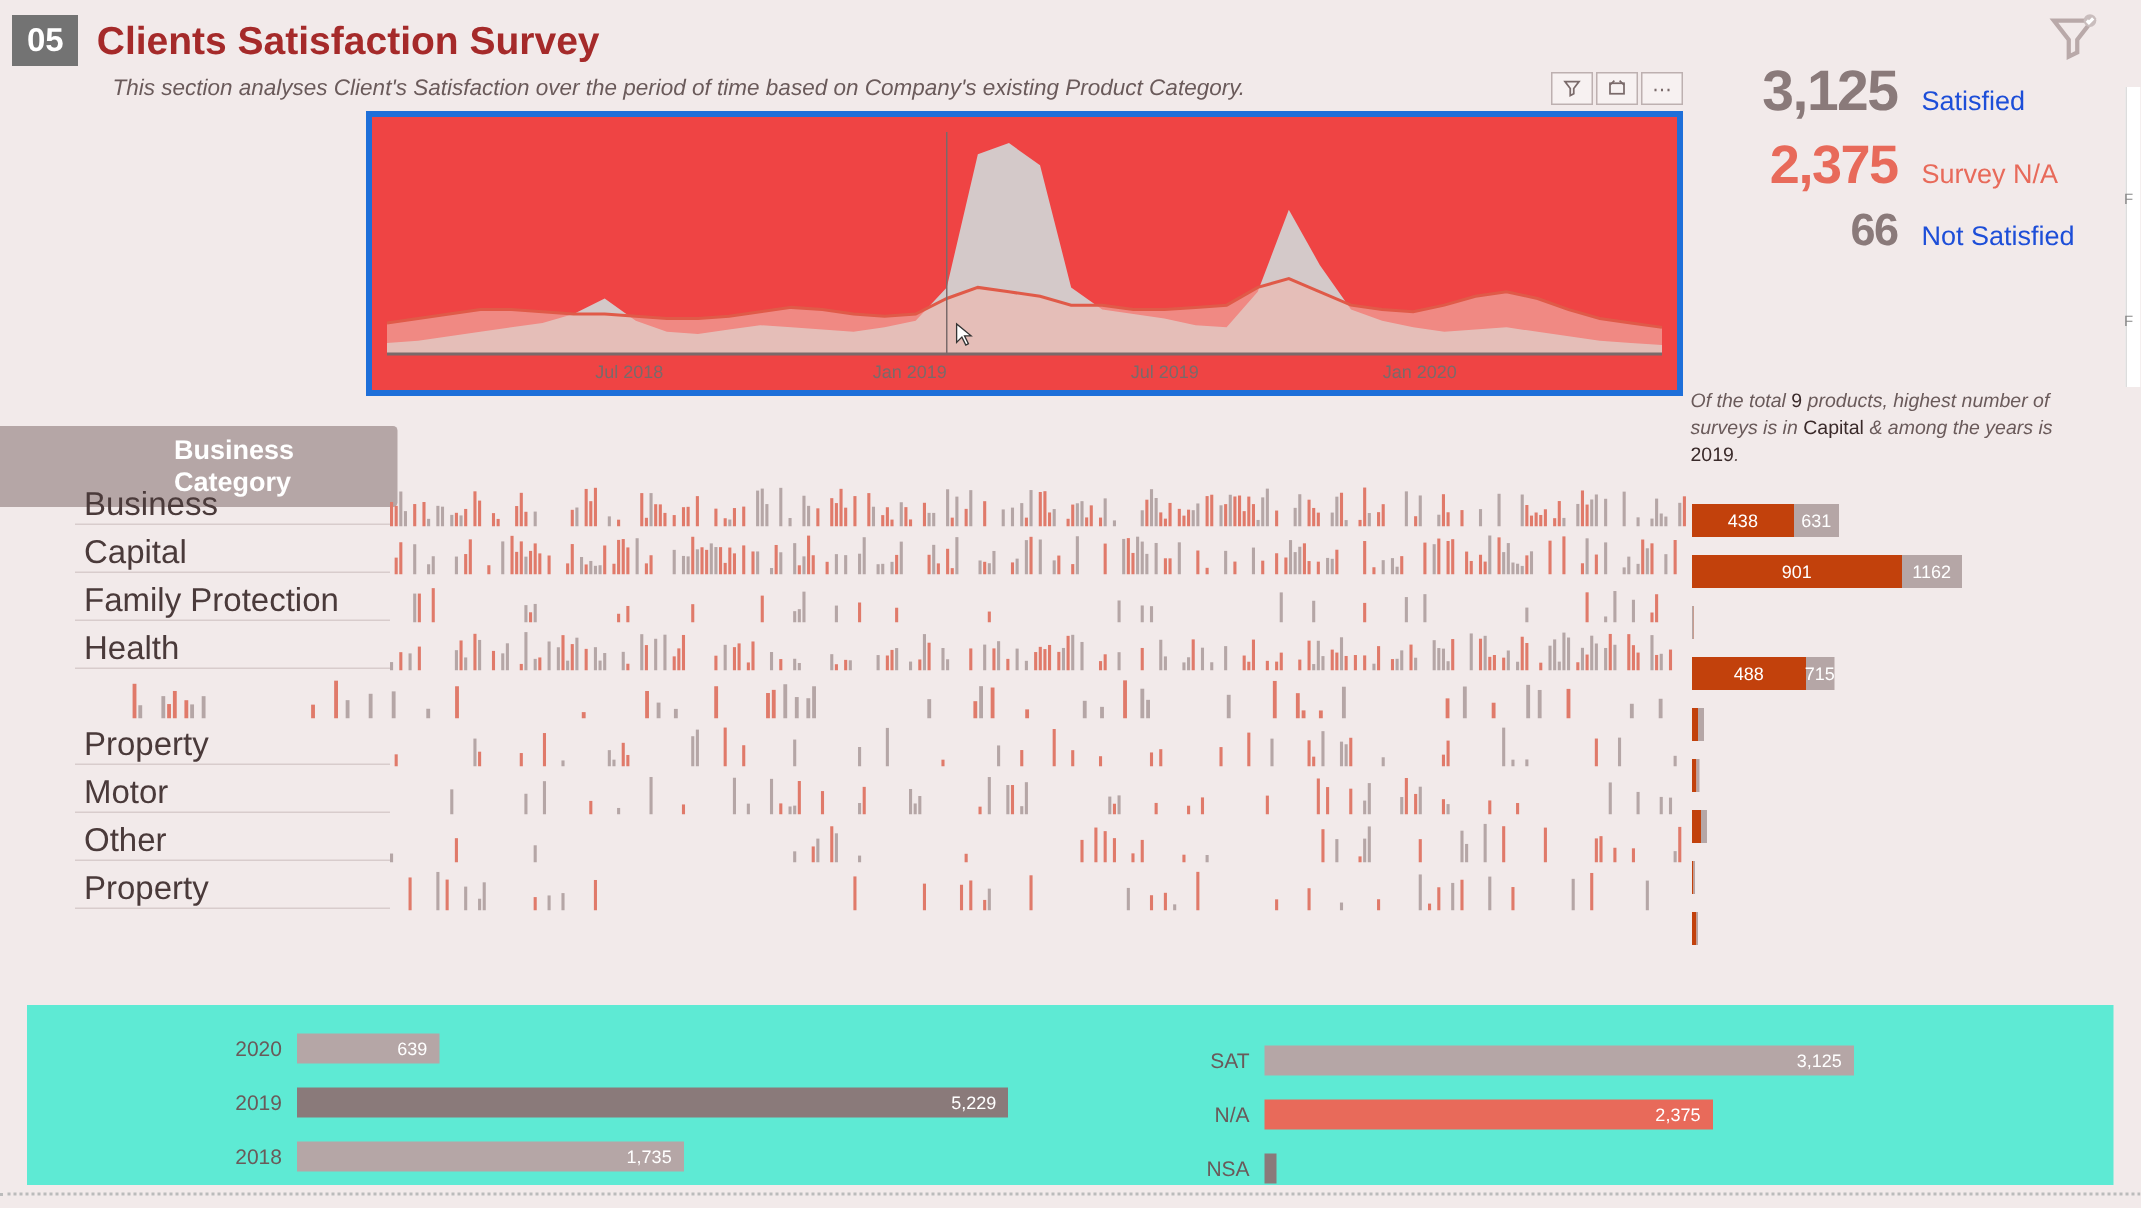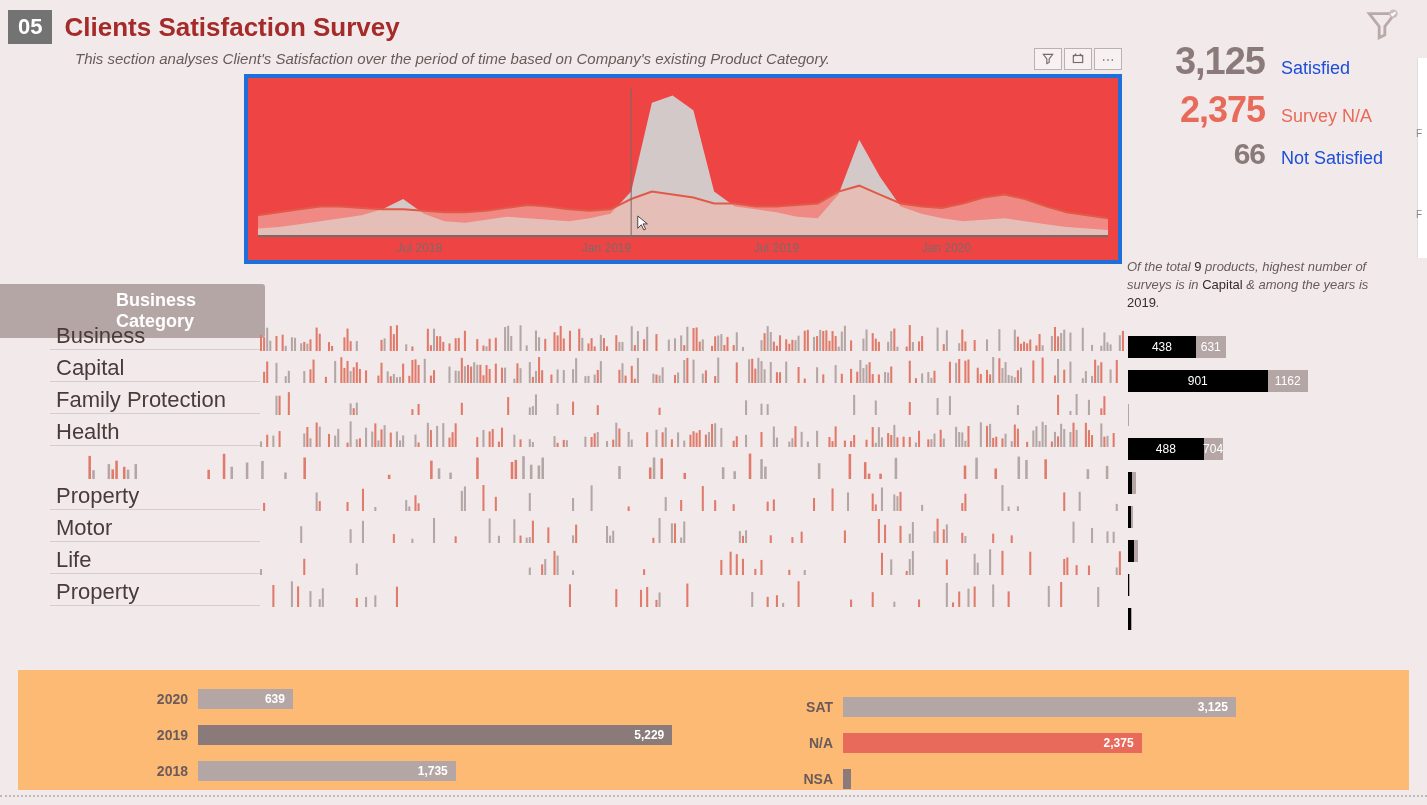--- a/index.html
+++ b/index.html
@@ -126,29 +126,28 @@
     flex:1;
     height:30px;
   }
   .side-bars {
     position:absolute;
     top:330px; left:1128px;
     width:200px;
   }
   .side-bar-row { height:34px; display:flex; align-items:center;}
   .sb-seg { height:22px; font-size:12px; color:#fff; display:flex; align-items:center; justify-content:center;}
-  .sb-red { background:#000000;}
+  .sb-red { background:#c2410c;}
   .sb-gray { background:#b5a6a6;}
   
   .bottom {
     position:absolute;
     top:670px; left:18px; right:18px; height:120px;
-    background:#fdba74;
+    background:#5eead4;
     display:flex;
-    font-weight:bold;
   }
   .year-chart { width:55%; padding:14px 20px 0 120px;}
   .status-chart { width:45%; padding:22px 40px 0 0;}
   .ybar-row, .sbar-row { display:flex; align-items:center; height:30px; margin-bottom:6px;}
   .ybar-row .ylbl, .sbar-row .slbl { width:50px; text-align:right; color:#6a5a5a; font-size:14px; margin-right:10px;}
   .ybar, .sbar { height:20px; display:flex; align-items:center; justify-content:flex-end; padding-right:8px; color:#fff; font-size:12px;}
   .ybar { background:#b5a6a6;}
   .ybar.dark { background:#8a7a7a;}
   .sbar.gray { background:#b5a6a6;}
   .sbar.red { background:#e86a5a;}
@@ -910,21 +909,21 @@
         <rect x="684" y="23.068458504801097" width="2" height="6.931541495198903" fill="#b5a6a6"></rect>
         <rect x="711" y="20.625240054869685" width="2" height="9.374759945130315" fill="#e07a6a"></rect>
         <rect x="729" y="22.340123456790124" width="2" height="7.659876543209876" fill="#e07a6a"></rect>
         <rect x="789" y="8.620867626886145" width="2" height="21.379132373113855" fill="#b5a6a6"></rect>
         <rect x="807" y="14.953034979423869" width="2" height="15.046965020576131" fill="#b5a6a6"></rect>
         <rect x="822" y="18.278403635116597" width="2" height="11.721596364883402" fill="#b5a6a6"></rect>
         <rect x="828" y="18.751071673525377" width="2" height="11.248928326474623" fill="#b5a6a6"></rect>
       </svg>
     </div>
     <div class="cat-row">
-      <div class="cat-label">Life</div>
+      <div class="cat-label">Other</div>
       <svg class="spark" viewBox="0 0 840 30" preserveAspectRatio="none">
         <rect x="0" y="24.021622085048012" width="2" height="5.978377914951989" fill="#b5a6a6"></rect>
         <rect x="42" y="13.780606995884774" width="2" height="16.219393004115226" fill="#e07a6a"></rect>
         <rect x="93" y="18.52397976680384" width="2" height="11.47602023319616" fill="#b5a6a6"></rect>
         <rect x="261" y="22.559765089163236" width="2" height="7.440234910836763" fill="#b5a6a6"></rect>
         <rect x="273" y="19.296544924554183" width="2" height="10.703455075445817" fill="#e07a6a"></rect>
         <rect x="276" y="14.07465706447188" width="2" height="15.92534293552812" fill="#b5a6a6"></rect>
         <rect x="285" y="5.846819272976681" width="2" height="24.15318072702332" fill="#e07a6a"></rect>
         <rect x="288" y="10.538511659807956" width="2" height="19.461488340192044" fill="#b5a6a6"></rect>
         <rect x="303" y="25.395773319615913" width="2" height="4.6042266803840874" fill="#b5a6a6"></rect>
@@ -1007,21 +1006,21 @@
     <div class="side-bar-row">
       <div class="sb-seg sb-red" style="width:139.5697074010327px">901</div>
       <div class="sb-seg sb-gray" style="width:40.4302925989673px">1162</div>
     </div>
     <div class="side-bar-row">
       <div class="sb-seg sb-red" style="width:0.3098106712564544px"></div>
       <div class="sb-seg sb-gray" style="width:0.9294320137693632px"></div>
     </div>
     <div class="side-bar-row">
       <div class="sb-seg sb-red" style="width:75.59380378657488px">488</div>
-      <div class="sb-seg sb-gray" style="width:19.05335628227195px">704</div>
+      <div class="sb-seg sb-gray" style="width:19.05335628227195px">715</div>
     </div>
     <div class="side-bar-row">
       <div class="sb-seg sb-red" style="width:3.87263339070568px"></div>
       <div class="sb-seg sb-gray" style="width:3.87263339070568px"></div>
     </div>
     <div class="side-bar-row">
       <div class="sb-seg sb-red" style="width:3.098106712564544px"></div>
       <div class="sb-seg sb-gray" style="width:2.323580034423408px"></div>
     </div>
     <div class="side-bar-row">

